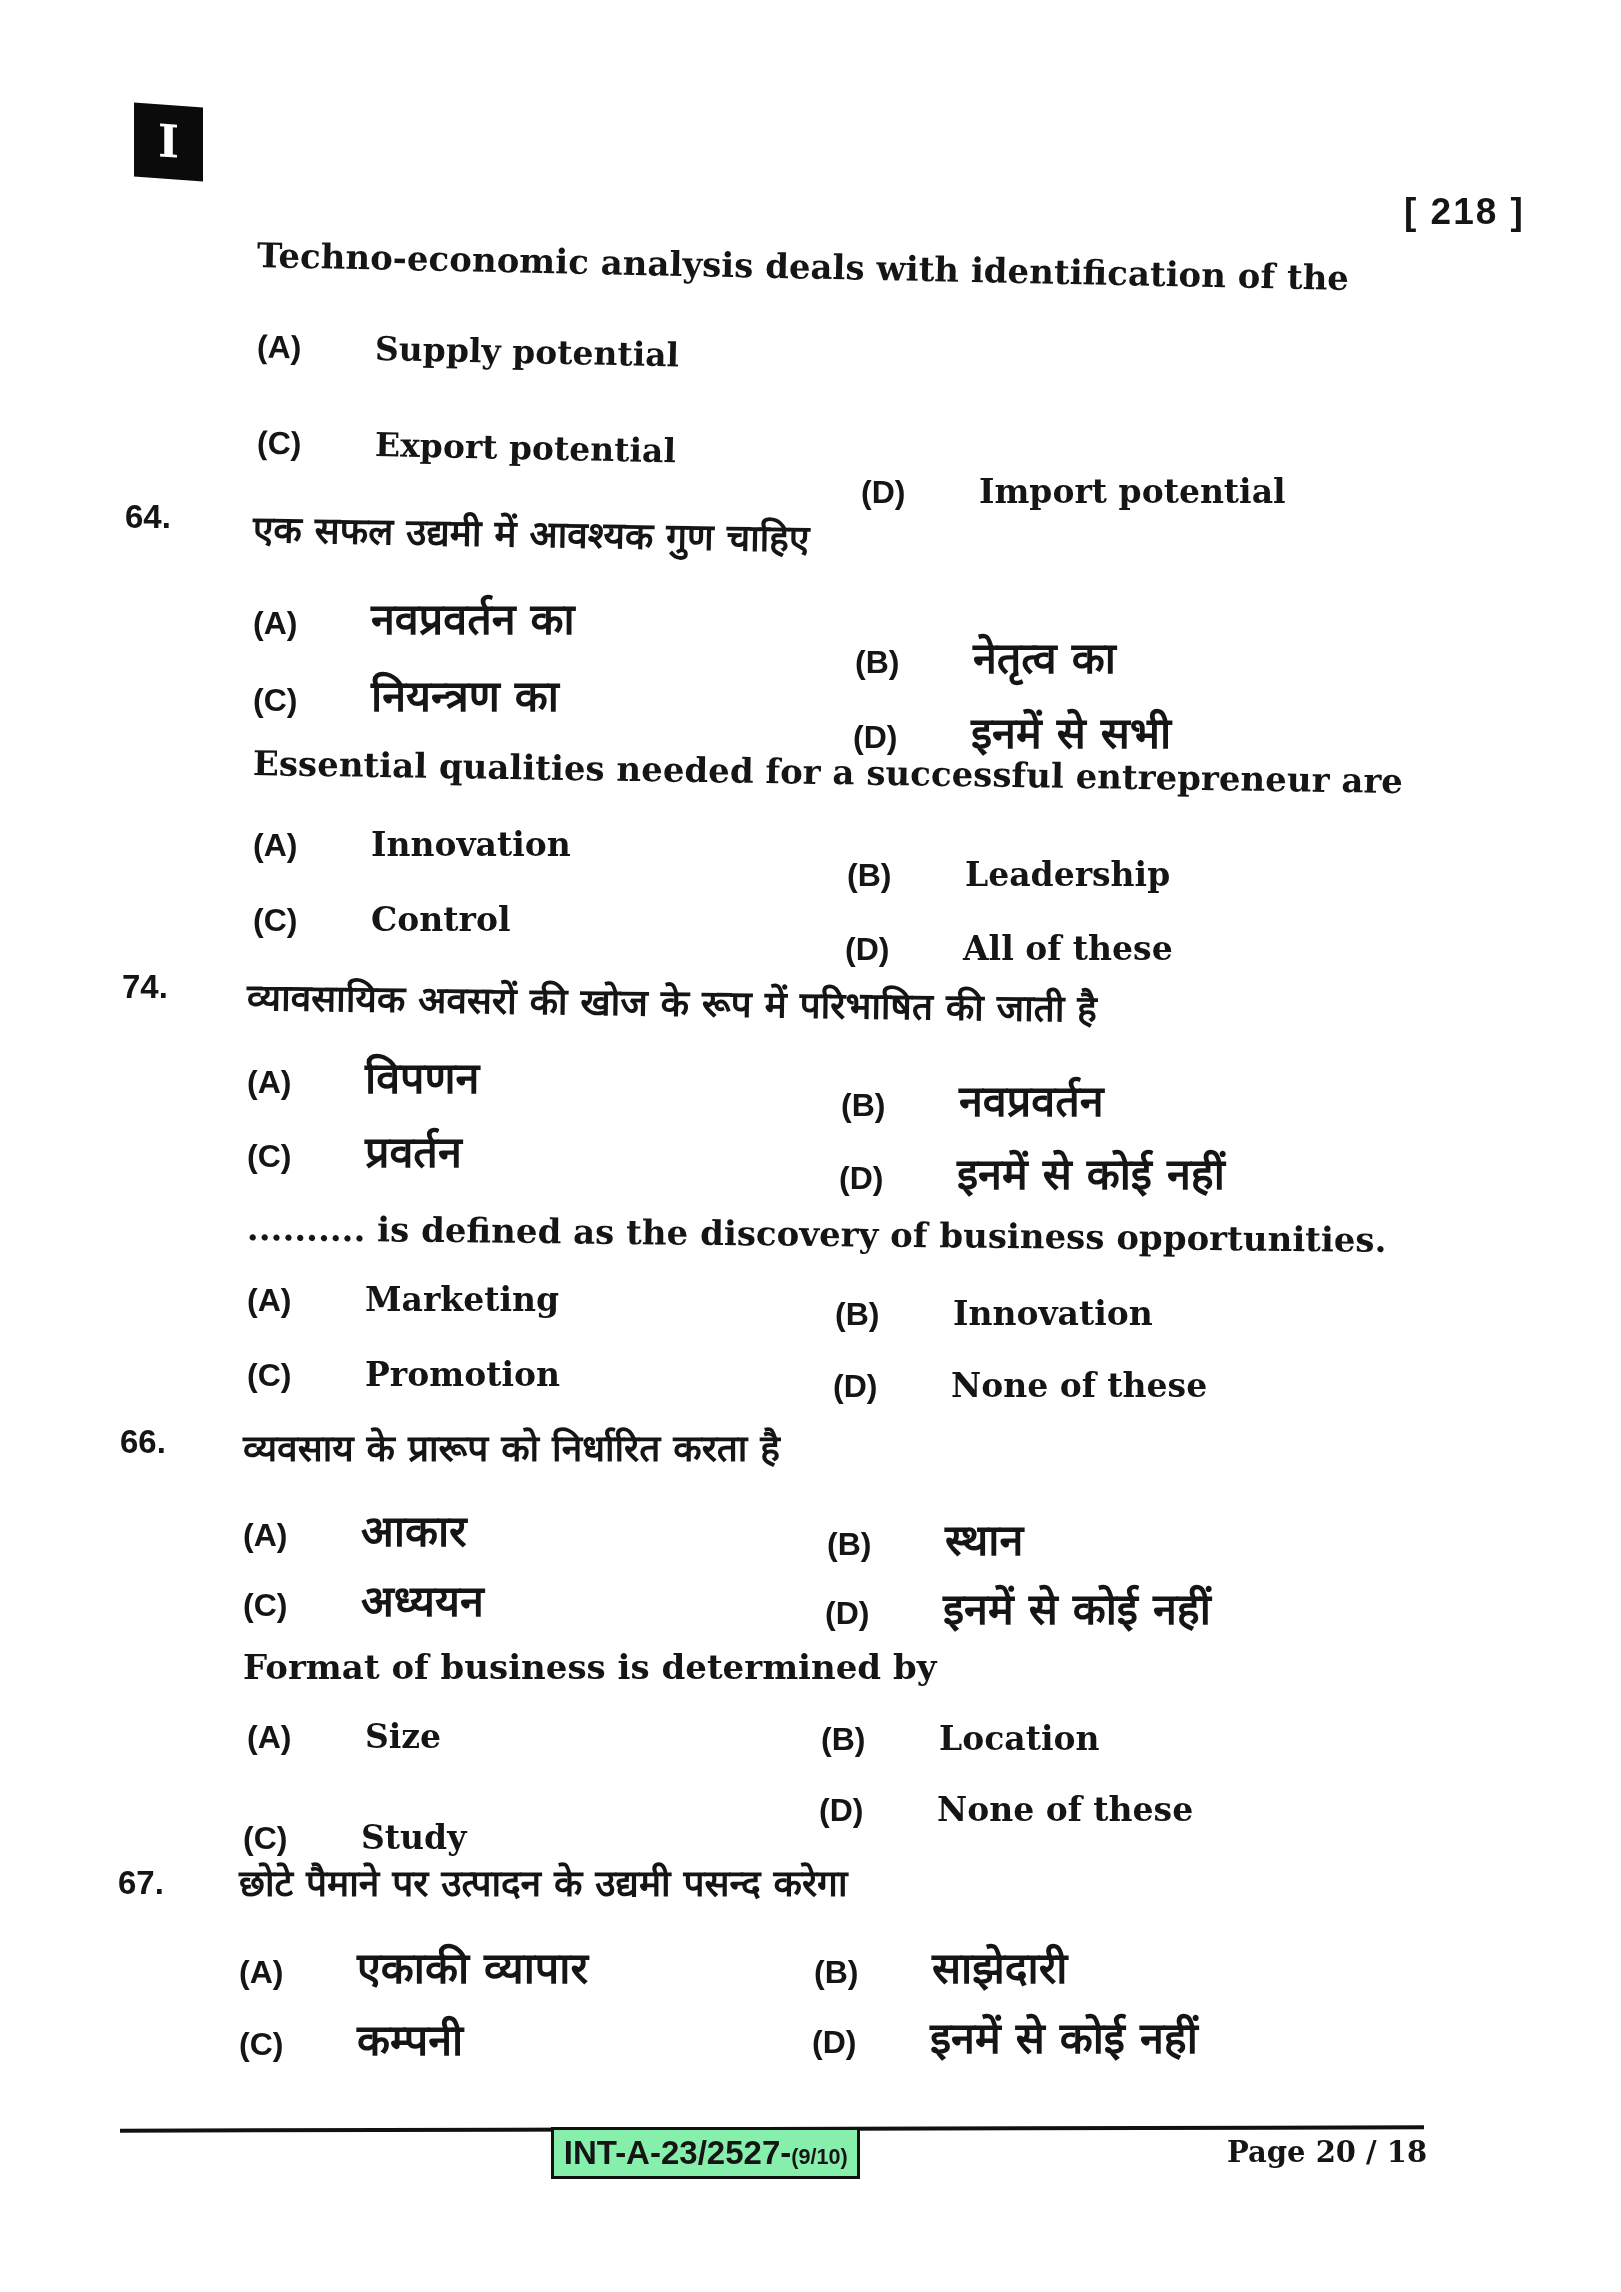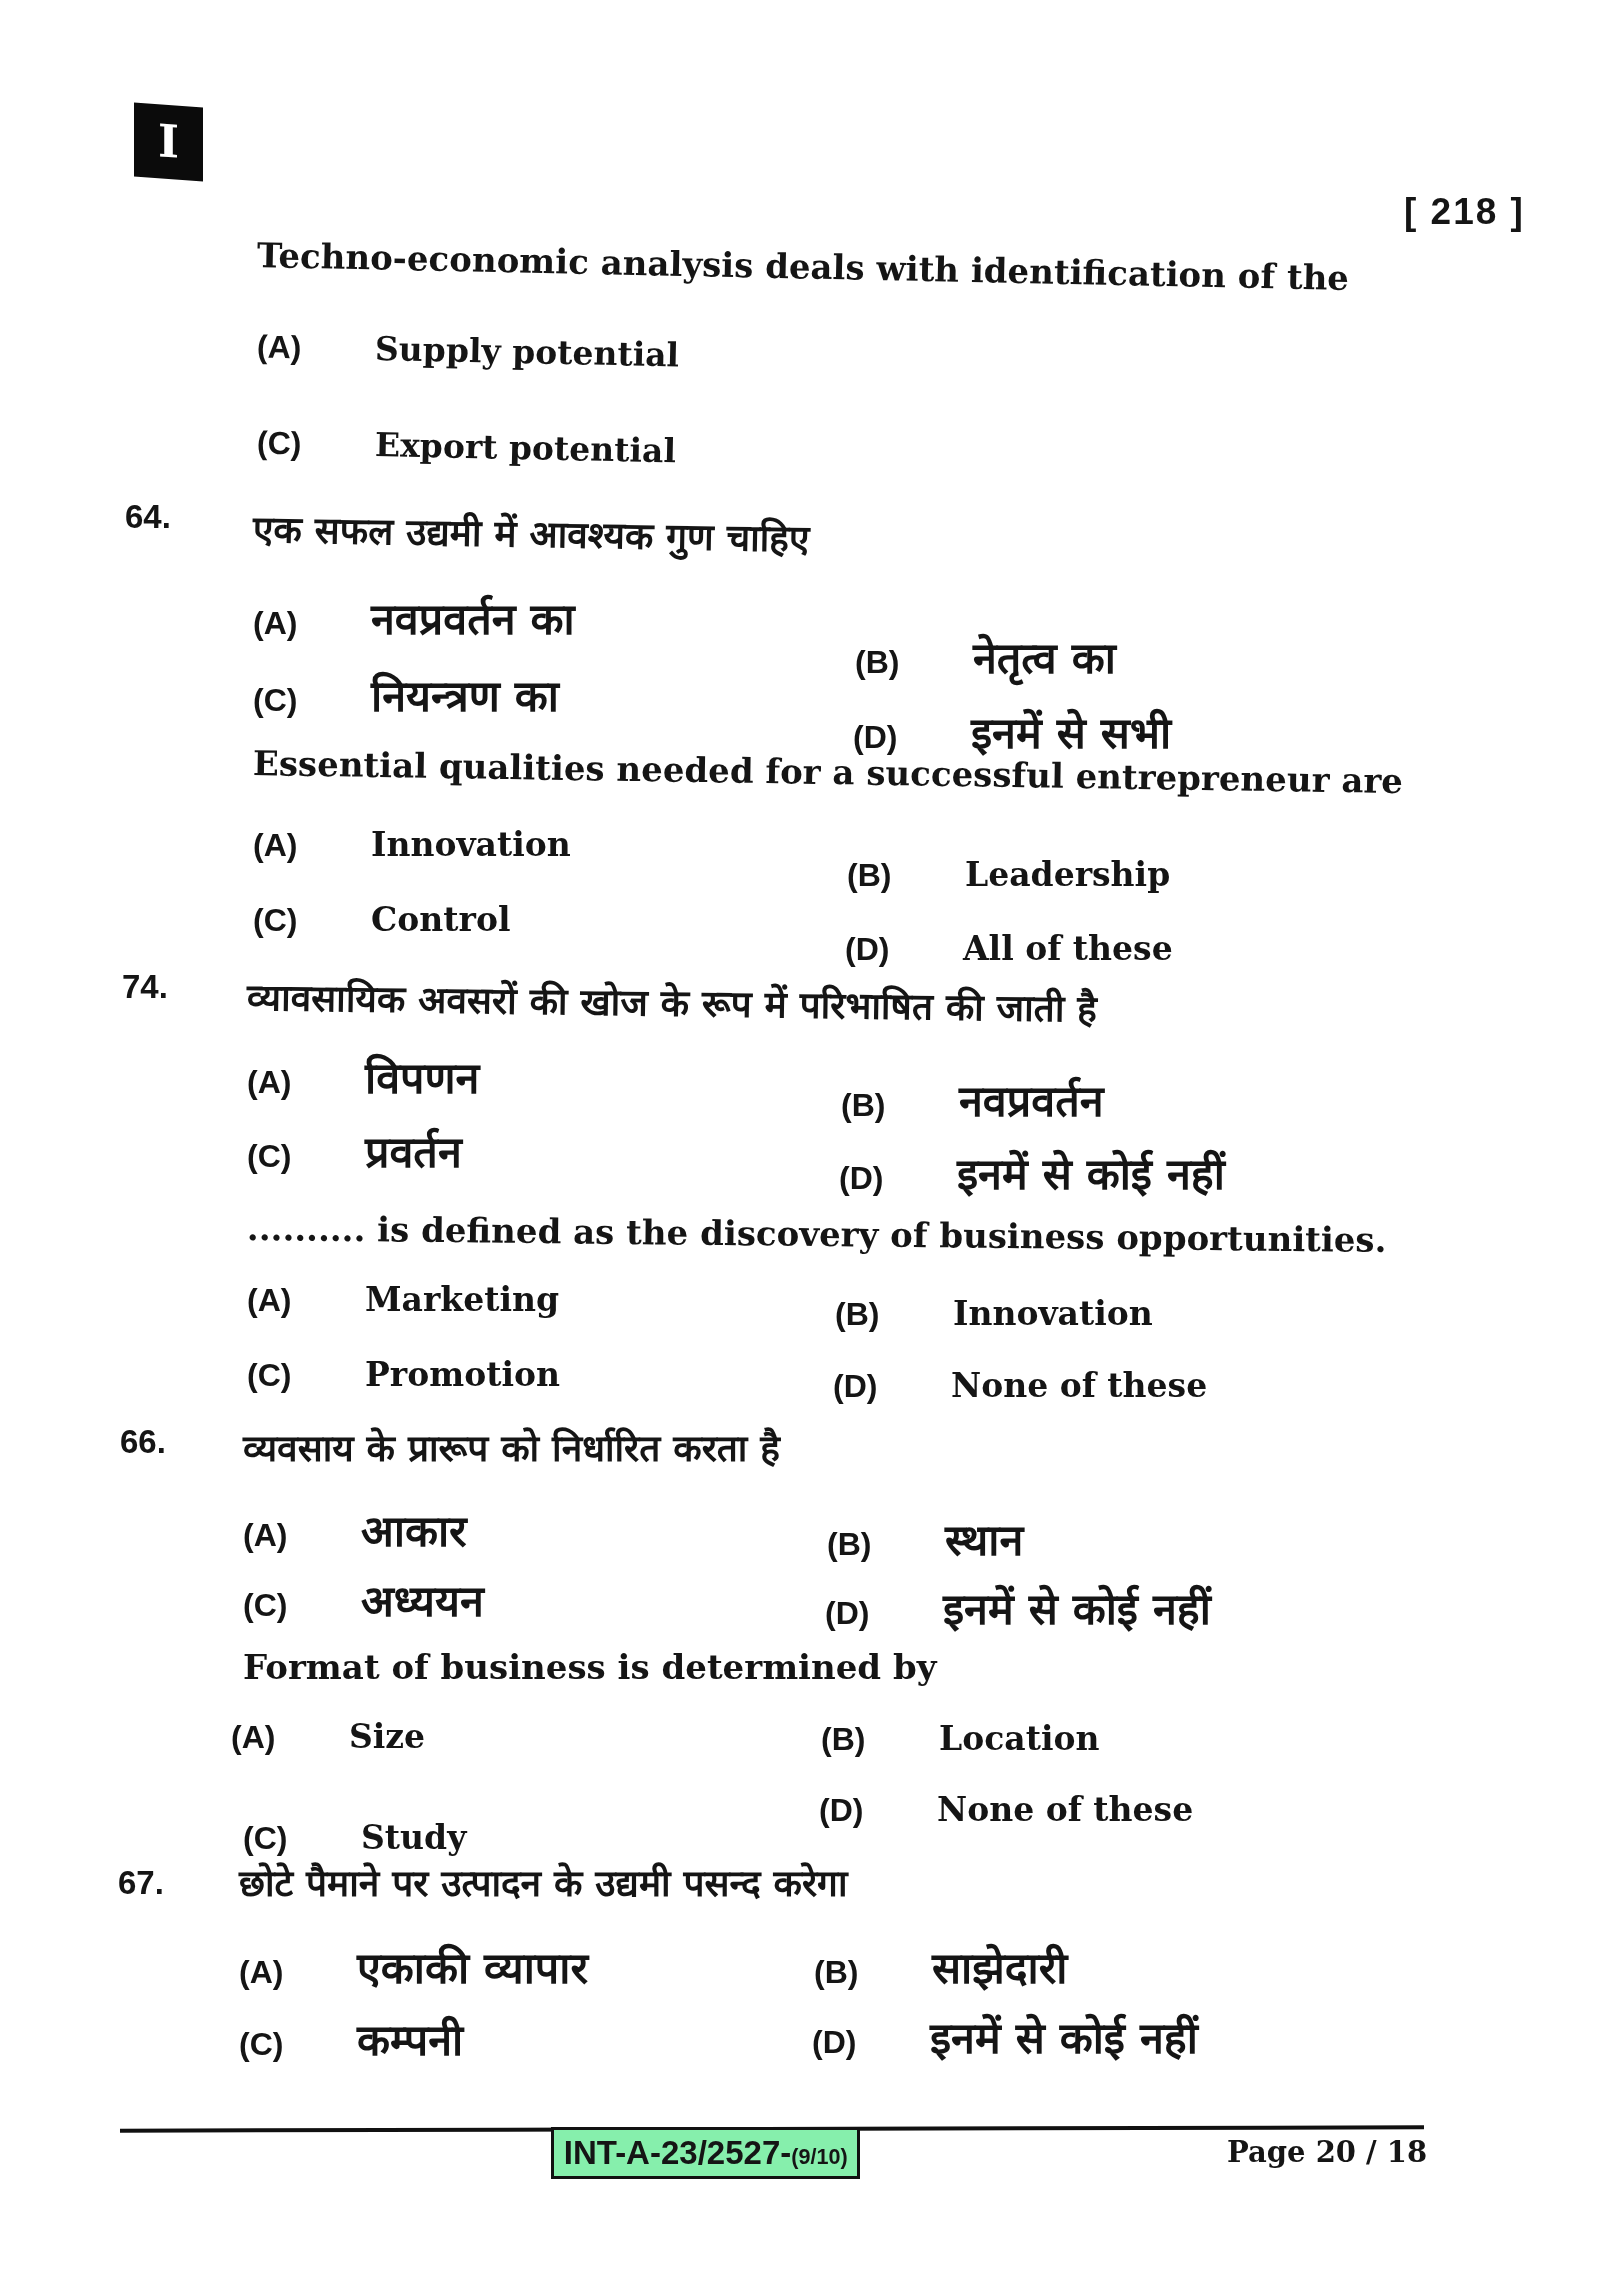--- a/index.html
+++ b/index.html
@@ -52,20 +52,21 @@
 <body>
 
 <div class="page">
 
   <div class="badge">I</div>
   <div class="code-top">[ 218 ]</div>
 
   <div class="stem en" style="left:257px;top:235px;transform:rotate(1.2deg);transform-origin:left;">Techno-economic analysis deals with identification of the</div>
   <div class="opt en" style="left:257px;top:331px;transform:rotate(1.2deg);"><span class="lbl">(A)</span><span class="txt">Supply potential</span></div>
   <div class="opt en" style="left:257px;top:427px;transform:rotate(1.2deg);"><span class="lbl">(C)</span><span class="txt">Export potential</span></div>
+  <div class="opt en" style="left:861px;top:472px;"><span class="lbl">(D)</span><span class="txt">Import potential</span></div>
 
   <div class="qnum" style="left:125px;top:498px;">64.</div>
   <div class="stem hi" style="left:253px;top:502px;transform:rotate(1deg);transform-origin:left;">एक सफल उद्यमी में आवश्यक गुण चाहिए</div>
   <div class="opt hi" style="left:253px;top:588px;"><span class="lbl">(A)</span><span class="txt">नवप्रवर्तन का</span></div>
   <div class="opt hi" style="left:855px;top:627px;"><span class="lbl">(B)</span><span class="txt">नेतृत्व का</span></div>
   <div class="opt hi" style="left:253px;top:665px;"><span class="lbl">(C)</span><span class="txt">नियन्त्रण का</span></div>
   <div class="opt hi" style="left:853px;top:702px;"><span class="lbl">(D)</span><span class="txt">इनमें से सभी</span></div>
 
   <div class="stem en" style="left:253px;top:743px;transform:rotate(0.9deg);transform-origin:left;">Essential qualities needed for a successful entrepreneur are</div>
   <div class="opt en" style="left:253px;top:825px;"><span class="lbl">(A)</span><span class="txt">Innovation</span></div>
@@ -87,21 +88,21 @@
   <div class="opt en" style="left:833px;top:1366px;"><span class="lbl">(D)</span><span class="txt">None of these</span></div>
 
   <div class="qnum" style="left:120px;top:1423px;">66.</div>
   <div class="stem hi" style="left:243px;top:1421px;">व्यवसाय के प्रारूप को निर्धारित करता है</div>
   <div class="opt hi" style="left:243px;top:1500px;"><span class="lbl">(A)</span><span class="txt">आकार</span></div>
   <div class="opt hi" style="left:827px;top:1509px;"><span class="lbl">(B)</span><span class="txt">स्थान</span></div>
   <div class="opt hi" style="left:243px;top:1570px;"><span class="lbl">(C)</span><span class="txt">अध्ययन</span></div>
   <div class="opt hi" style="left:825px;top:1578px;"><span class="lbl">(D)</span><span class="txt">इनमें से कोई नहीं</span></div>
 
   <div class="stem en" style="left:243px;top:1647px;">Format of business is determined by</div>
-  <div class="opt en" style="left:231px;top:1717px;"><span class="lbl">(A)</span><span class="txt">Size</span></div>
+  <div class="opt en" style="left:247px;top:1717px;"><span class="lbl">(A)</span><span class="txt">Size</span></div>
   <div class="opt en" style="left:821px;top:1719px;"><span class="lbl">(B)</span><span class="txt">Location</span></div>
   <div class="opt en" style="left:243px;top:1788px;margin-top:30px;"><span class="lbl">(C)</span><span class="txt">Study</span></div>
   <div class="opt en" style="left:819px;top:1790px;"><span class="lbl">(D)</span><span class="txt">None of these</span></div>
 
   <div class="qnum" style="left:118px;top:1864px;">67.</div>
   <div class="stem hi" style="left:239px;top:1856px;">छोटे पैमाने पर उत्पादन के उद्यमी पसन्द करेगा</div>
   <div class="opt hi" style="left:239px;top:1937px;"><span class="lbl">(A)</span><span class="txt">एकाकी व्यापार</span></div>
   <div class="opt hi" style="left:814px;top:1937px;"><span class="lbl">(B)</span><span class="txt">साझेदारी</span></div>
   <div class="opt hi" style="left:239px;top:2009px;"><span class="lbl">(C)</span><span class="txt">कम्पनी</span></div>
   <div class="opt hi" style="left:812px;top:2007px;"><span class="lbl">(D)</span><span class="txt">इनमें से कोई नहीं</span></div>

